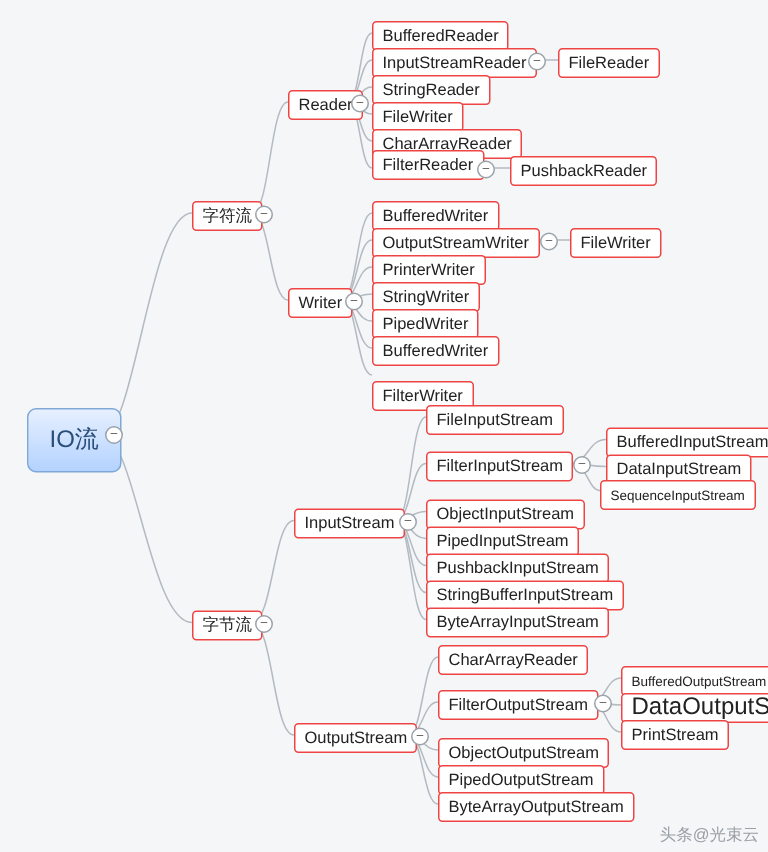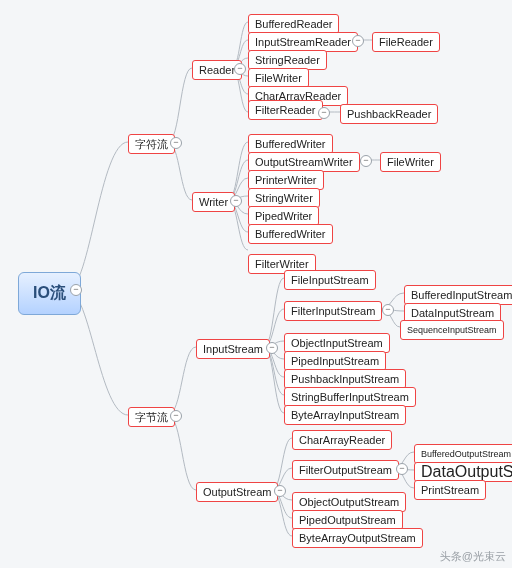--- a/index.html
+++ b/index.html
@@ -30,21 +30,21 @@
     color: #222;
   }
   .root {
     position: absolute;
     background: linear-gradient(#e6f0ff,#b4d2ff);
     border: 1px solid #7ea8d8;
     border-radius: 6px;
     padding: 10px 14px;
     color: #2a4e7a;
     font-size: 16px;
-    font-weight: bold;
+    font-weight: normal;
   }
   .plusminus {
     position: absolute;
     width: 10px; height: 10px;
     border: 1px solid #9aa2aa;
     border-radius: 50%;
     background: #fff;
     font-size: 9px;
     line-height: 9px;
     text-align: center;

